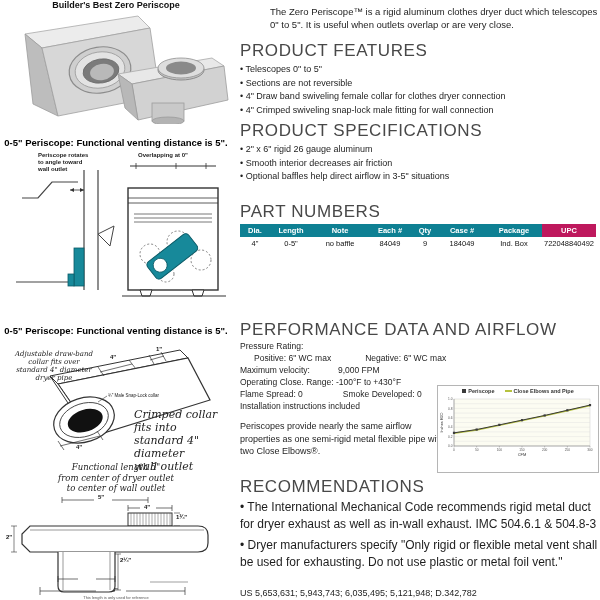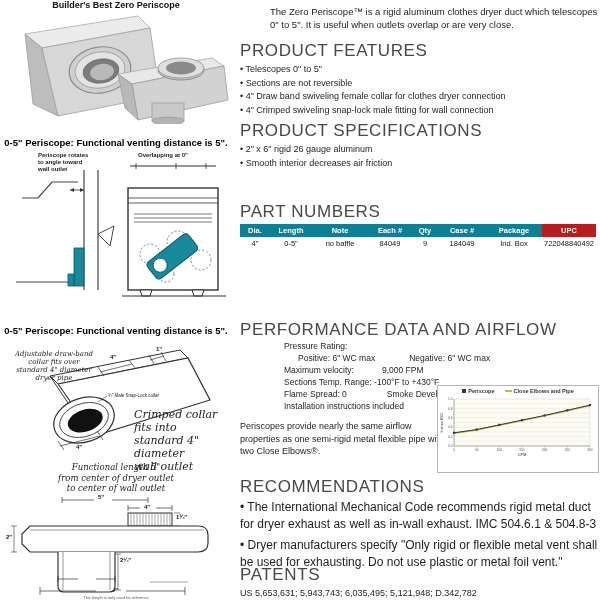--- a/index.html
+++ b/index.html
@@ -7,21 +7,21 @@
         font-family:"Liberation Sans",sans-serif;color:#222;overflow:hidden;}
   .abs{position:absolute;}
   .pre{white-space:pre-line;}
   .h{font-size:17px;color:#484848;letter-spacing:.6px;font-weight:400;font-family:"Liberation Sans",sans-serif;}
   .body-txt{font-size:9.5px;line-height:1.35;color:#1e1e1e;margin-left:30px;}
   .rec{margin:0 0 3px 0;font-size:12px;line-height:1.45;color:#1e1e1e;}
   .rec:before{content:"•  ";}
   ul.blist{list-style:none;margin:0;padding:0;}
   ul.blist li{font-size:9px;line-height:1.5;color:#1e1e1e;}
   ul.blist li:before{content:"•  ";}
-  .perf{font-size:8.5px;line-height:1.42;color:#1e1e1e;margin-left:44px;}
+  .perf{font-size:8.5px;line-height:1.42;color:#1e1e1e;}
   .perf .ind{padding-left:14px;}
   .perf .gap{display:inline-block;width:34px;}
   table.pn{border-collapse:collapse;width:356px;font-size:7.5px;}
   table.pn th{color:#fff;font-weight:bold;padding:2px 1px;text-align:center;}
   table.pn td{padding:2px 1px;text-align:center;color:#111;}
   .cap1{font-size:9px;font-weight:bold;text-align:center;color:#111;}
   .cap2{font-size:9.5px;font-weight:bold;text-align:center;color:#000;}
   .tiny-note{font-size:6px;font-weight:bold;line-height:1.15;color:#222;}
   .hand{font-style:italic;font-family:"DejaVu Serif",serif;color:#222;}
   .dim{font-size:6px;font-weight:bold;color:#111;}
@@ -215,34 +215,35 @@
     <li>Telescopes 0" to 5"</li>
     <li>Sections are not reversible</li>
     <li>4" Draw band swiveling female collar for clothes dryer connection</li>
     <li>4" Crimped swiveling snap-lock male fitting for wall connection</li>
   </ul>
 
   <div class="abs h" style="left:240px;top:121px">PRODUCT SPECIFICATIONS</div>
   <ul class="blist abs" style="left:240px;top:143px;width:356px">
     <li>2" x 6" rigid 26 gauge aluminum</li>
     <li>Smooth interior decreases air friction</li>
+    <li>Optional baffles help direct airflow in 3-5" situations</li>
   </ul>
 
   <div class="abs h" style="left:240px;top:202px">PART NUMBERS</div>
   <table class="pn abs" style="left:240px;top:224px">
     <thead>
       <tr>
         <th style="width: 28px; background: rgb(14, 128, 147);">Dia.</th>
         <th style="width: 40px; background: rgb(14, 128, 147);">Length</th>
         <th style="width: 54px; background: rgb(14, 128, 147);">Note</th>
         <th style="width: 42px; background: rgb(14, 128, 147);">Each #</th>
         <th style="width: 24px; background: rgb(14, 128, 147);">Qty</th>
         <th style="width: 46px; background: rgb(14, 128, 147);">Case #</th>
         <th style="width: 54px; background: rgb(14, 128, 147);">Package</th>
-        <th style="background: #b91c1c;">UPC</th>
+        <th style="background: #be185d;">UPC</th>
       </tr>
     </thead>
     <tbody>
       <tr>
         <td>4"</td>
         <td>0-5"</td>
         <td>no baffle</td>
         <td>84049</td>
         <td>9</td>
         <td>184049</td>
@@ -255,21 +256,21 @@
   <div class="abs h" style="left:240px;top:320px">PERFORMANCE DATA AND AIRFLOW</div>
   <div class="abs perf" style="left:240px;top:340px;width:235px">
     <div>Pressure Rating:</div>
     <div class="ind">
       <span>Positive:   6" WC max</span><span class="gap"></span><span>Negative: 6" WC max</span>
     </div>
     <div>
       <span>Maximum velocity:</span><span class="gap" style="width:28px"></span><span>9,000 FPM</span>
     </div>
     <div>
-      <span>Sections Temp. Range:</span> <span>-100°F to +430°F</span>
+      <span>Operating Close. Range:</span> <span>-100°F to +430°F</span>
     </div>
     <div>
       <span>Flame Spread:  0</span><span class="gap" style="width:40px"></span><span>Smoke Developed:  0</span>
     </div>
     <div>Installation instructions included</div>
   </div>
 
   <div class="abs" style="left:240px;top:420px;width:212px;font-size:9px;line-height:1.4;color:#1e1e1e">Periscopes provide nearly the same airflow properties as one semi-rigid metal flexible pipe with two Close Elbows®.</div>
 
   <div class="abs chart-box" style="left:437px;top:385px;width:160px;height:86px">
@@ -323,16 +324,15 @@
         <text x="5" y="28.5" font-size="3.8" text-anchor="middle" fill="#333" font-family="Liberation Sans, sans-serif" transform="rotate(-90 5 28.5)">Inches H2O</text>
       </svg>
   </div>
 
   <div class="abs h" style="left:240px;top:477px">RECOMMENDATIONS</div>
   <div class="abs" style="left:240px;top:499px;width:358px">
     <p class="rec">The International Mechanical Code recommends rigid metal duct for dryer exhaust as well as in-wall exhaust. IMC 504.6.1 &amp; 504.8-3</p>
     <p class="rec">Dryer manufacturers specify "Only rigid or flexible metal vent shall be used for exhausting. Do not use plastic or metal foil vent."</p>
   </div>
 
-  <div class="abs h" style="left:240px;top:565px">PATENTS</div>
   <div class="abs" style="left:240px;top:588px;width:358px;font-size:9px;color:#1e1e1e">US 5,653,631; 5,943,743; 6,035,495; 5,121,948; D.342,782</div>
 
 </div>
 
 </body></html>

